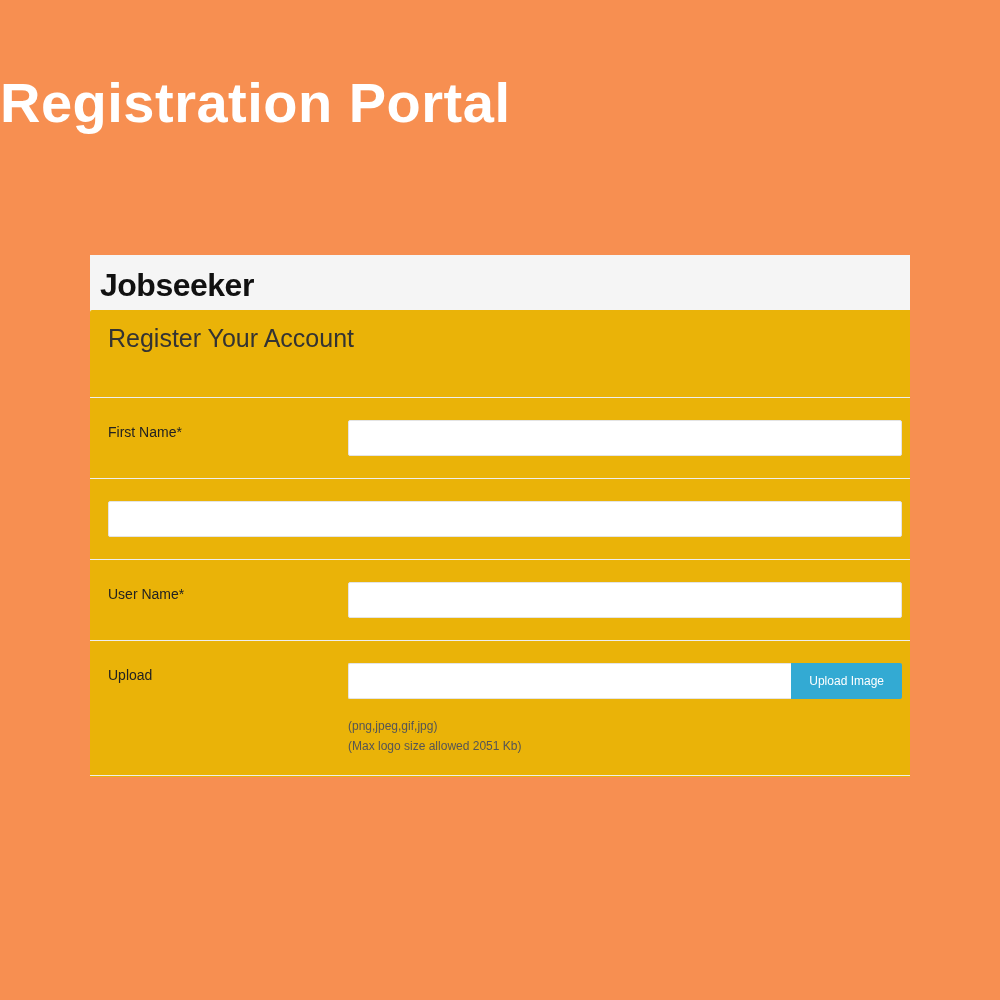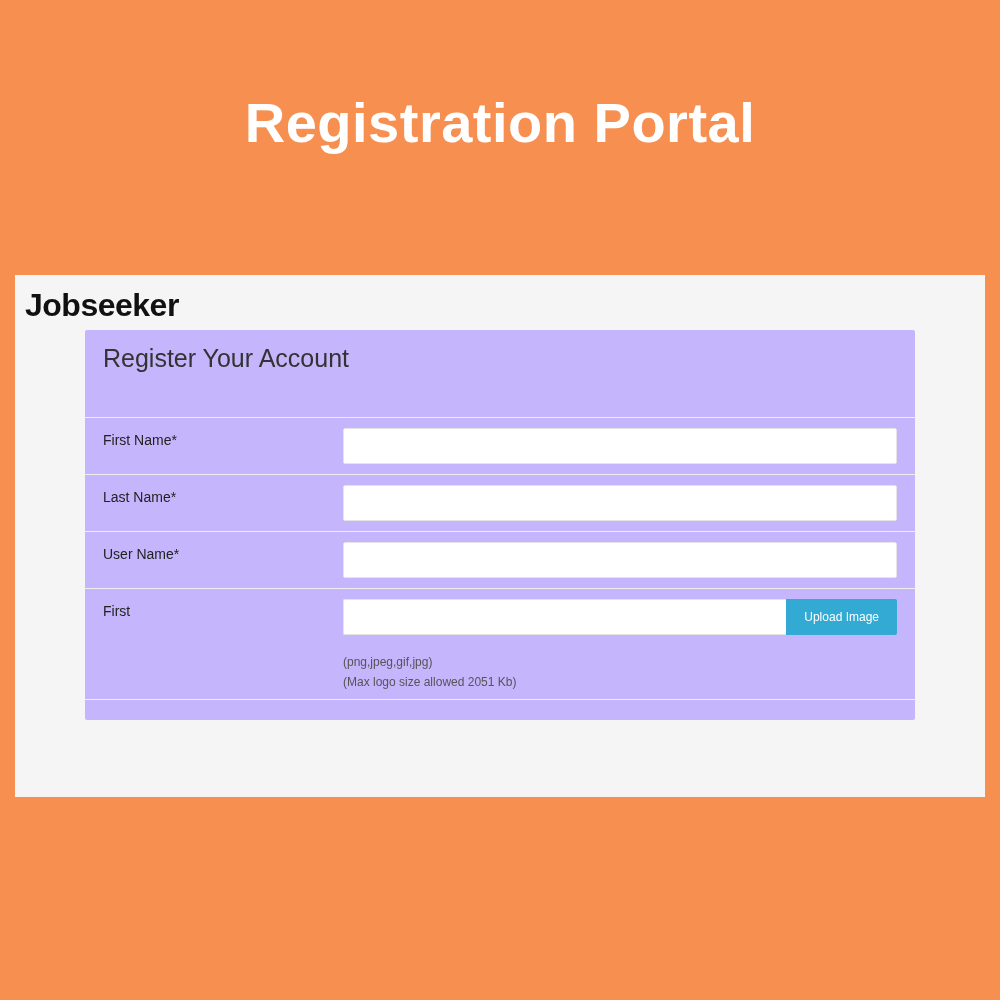--- a/index.html
+++ b/index.html
@@ -2,63 +2,62 @@
 <html><head>
 <meta charset="utf-8">
 <style>
   * { box-sizing: border-box; margin: 0; padding: 0; }
   html, body { width: 1000px; height: 1000px; }
   body {
     background: #f78f51;
     font-family: -apple-system, BlinkMacSystemFont, "Segoe UI", Helvetica, Arial, sans-serif;
   }
   .hero {
-    text-align: center;
-    padding-top: 90px;
+    padding-top: 70px;
     padding-bottom: 80px;
   }
   .hero h1 {
     color: #ffffff;
     font-size: 56px;
     font-weight: 700;
     letter-spacing: 0.5px;
   }
   .panel {
     background: #f5f5f5;
-    width: 970px;
+    width: 820px;
     margin: 40px auto 0 auto;
     padding: 12px 0 0 0;
     height: 522px;
     overflow: hidden;
   }
   .panel-header {
     font-size: 32px;
     font-weight: 700;
     color: #111;
     padding: 0 10px 6px 10px;
     letter-spacing: -0.5px;
     font-family: Helvetica, Arial, sans-serif;
   }
   .card {
-    background: #c4b5fd;
+    background: #eab308;
     width: 830px;
     margin: 0 auto;
     border-radius: 2px;
   }
   .card-title-row {
     padding: 14px 18px 44px 18px;
   }
   .card-title {
     font-size: 25px;
     font-weight: 400;
     color: #333;
   }
   .form-row {
     border-top: 1px solid #eeeeee;
-    padding: 10px 18px;
+    padding: 22px 18px;
     display: flex;
     align-items: flex-start;
   }
   .form-label {
     width: 240px;
     font-size: 14px;
     color: #222;
     padding-top: 4px;
   }
   .form-control-wrap {
@@ -122,35 +121,34 @@
     </div>
 
     <div class="form-row">
       <div class="form-label">First Name*</div>
       <div class="form-control-wrap">
         <input type="text" class="text-input" value="" style="">
       </div>
     </div>
 
     <div class="form-row">
-      <div class="form-label">Last Name*</div>
       <div class="form-control-wrap">
         <input type="text" class="text-input" value="" style="">
       </div>
     </div>
 
     <div class="form-row">
       <div class="form-label">User Name*</div>
       <div class="form-control-wrap">
         <input type="text" class="text-input" value="" style="">
       </div>
     </div>
 
     <div class="form-row">
-      <div class="form-label">First</div>
+      <div class="form-label">Upload</div>
       <div class="form-control-wrap">
         <div class="upload-group">
           <input type="text" class="upload-input" value="" style="">
           <button class="upload-btn">Upload Image</button>
         </div>
         <div class="hint">(png,jpeg,gif,jpg)</div>
         <div class="hint">(Max logo size allowed 2051 Kb)</div>
       </div>
     </div>
 

